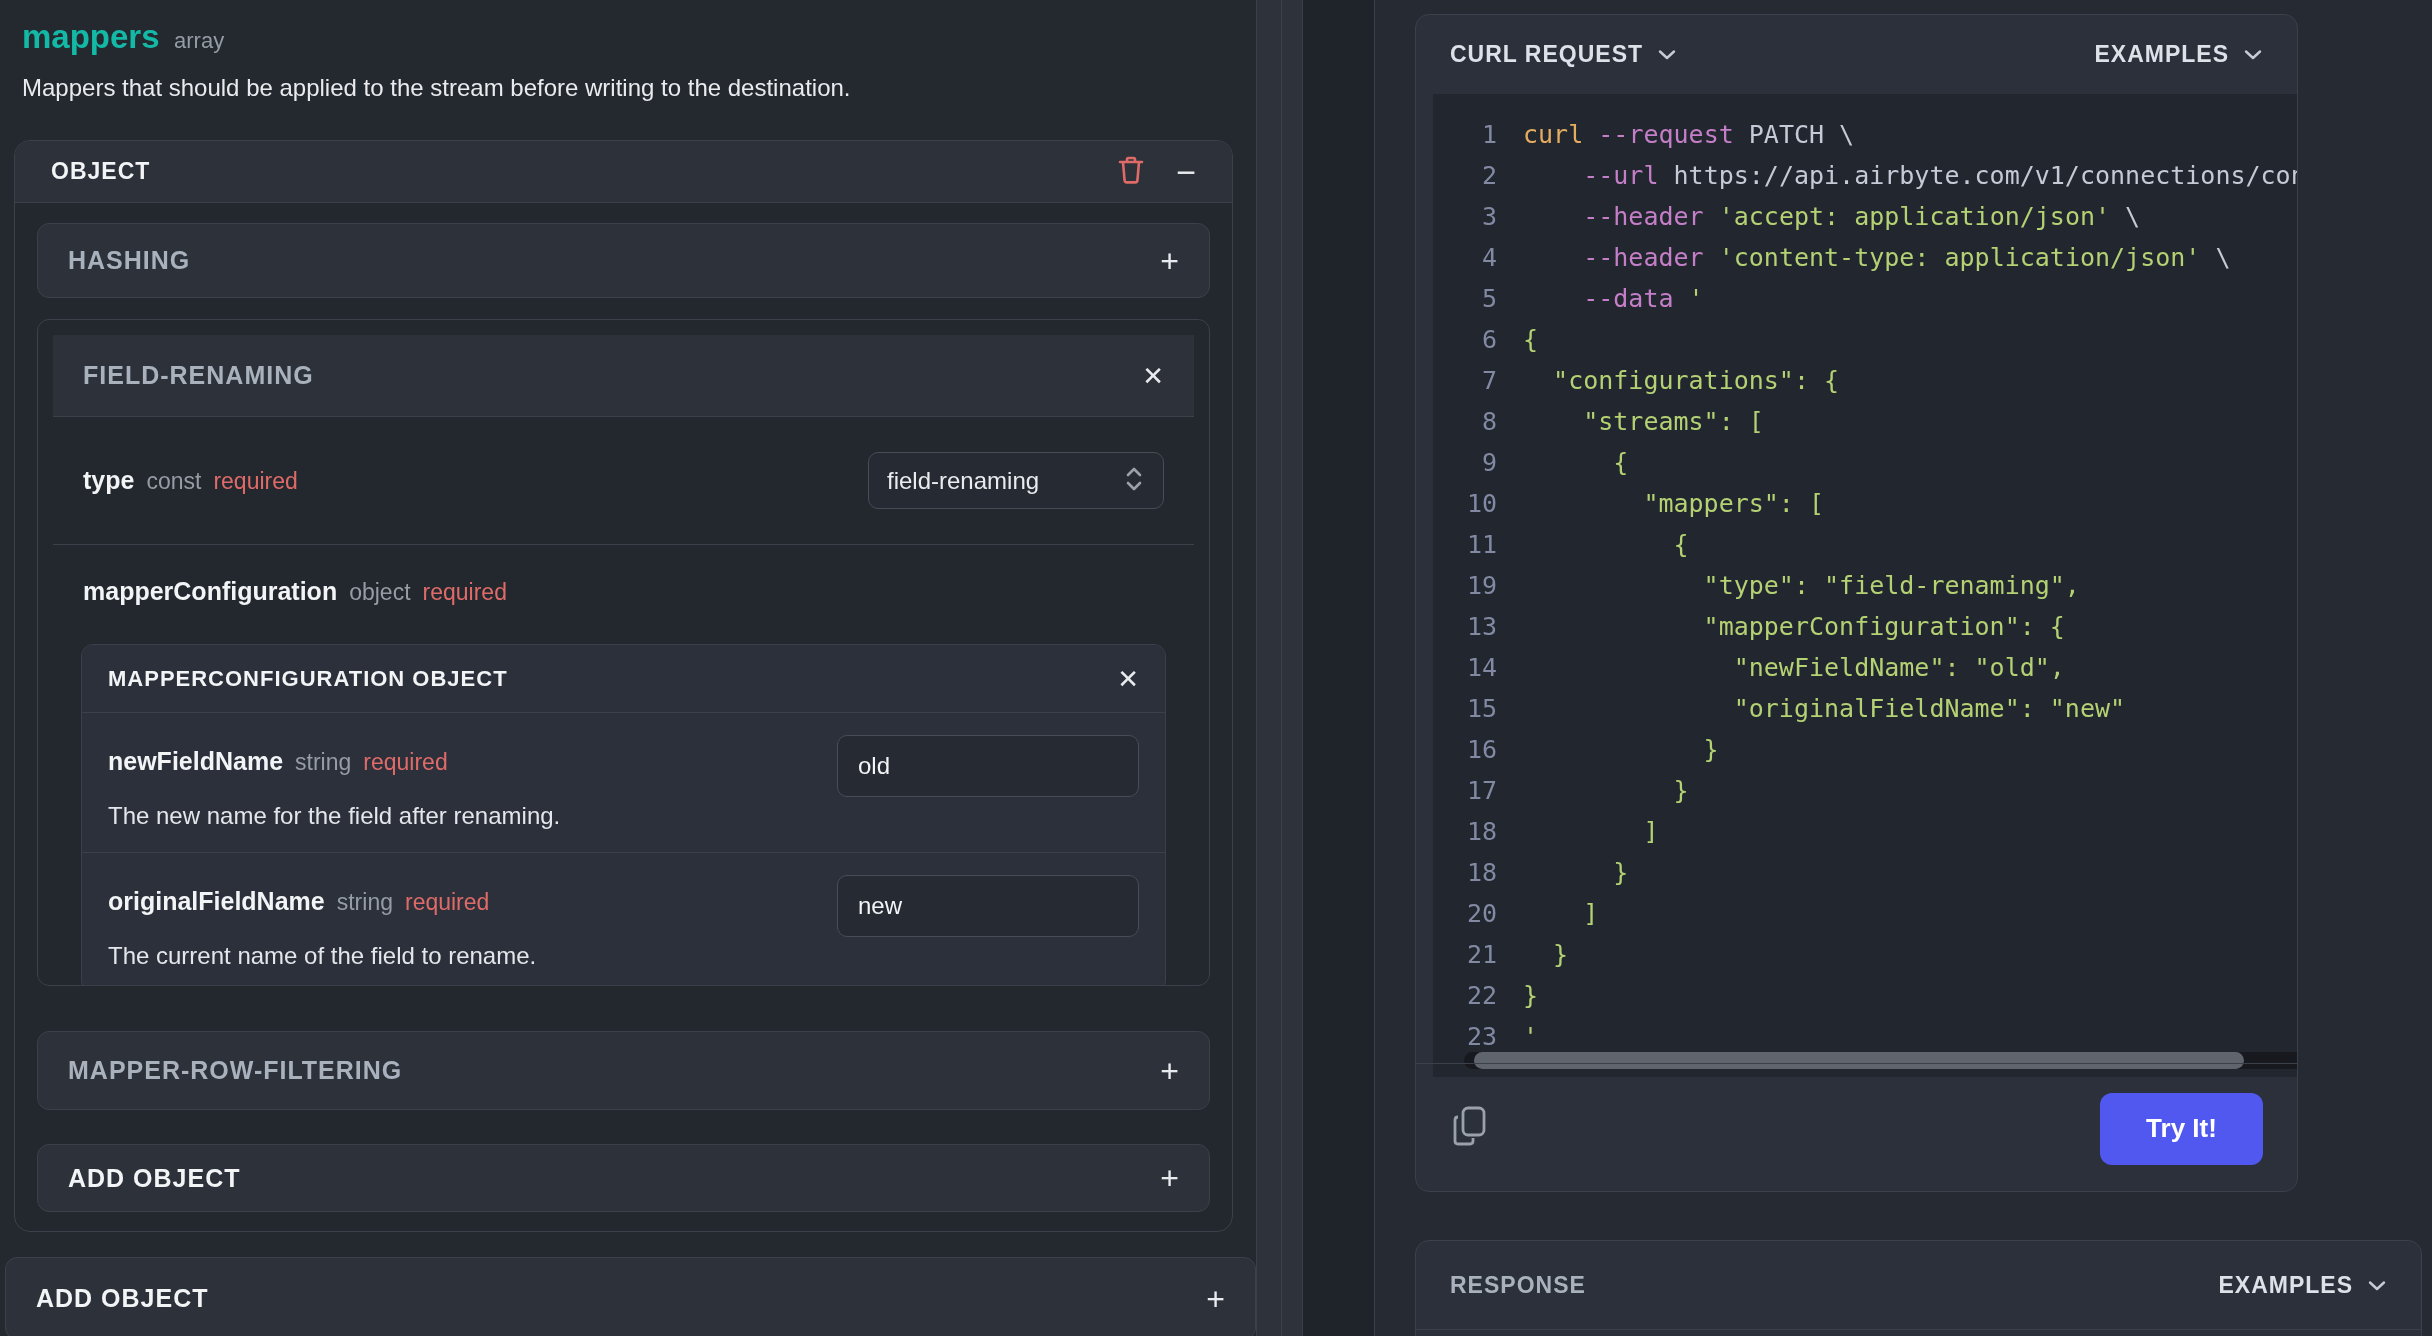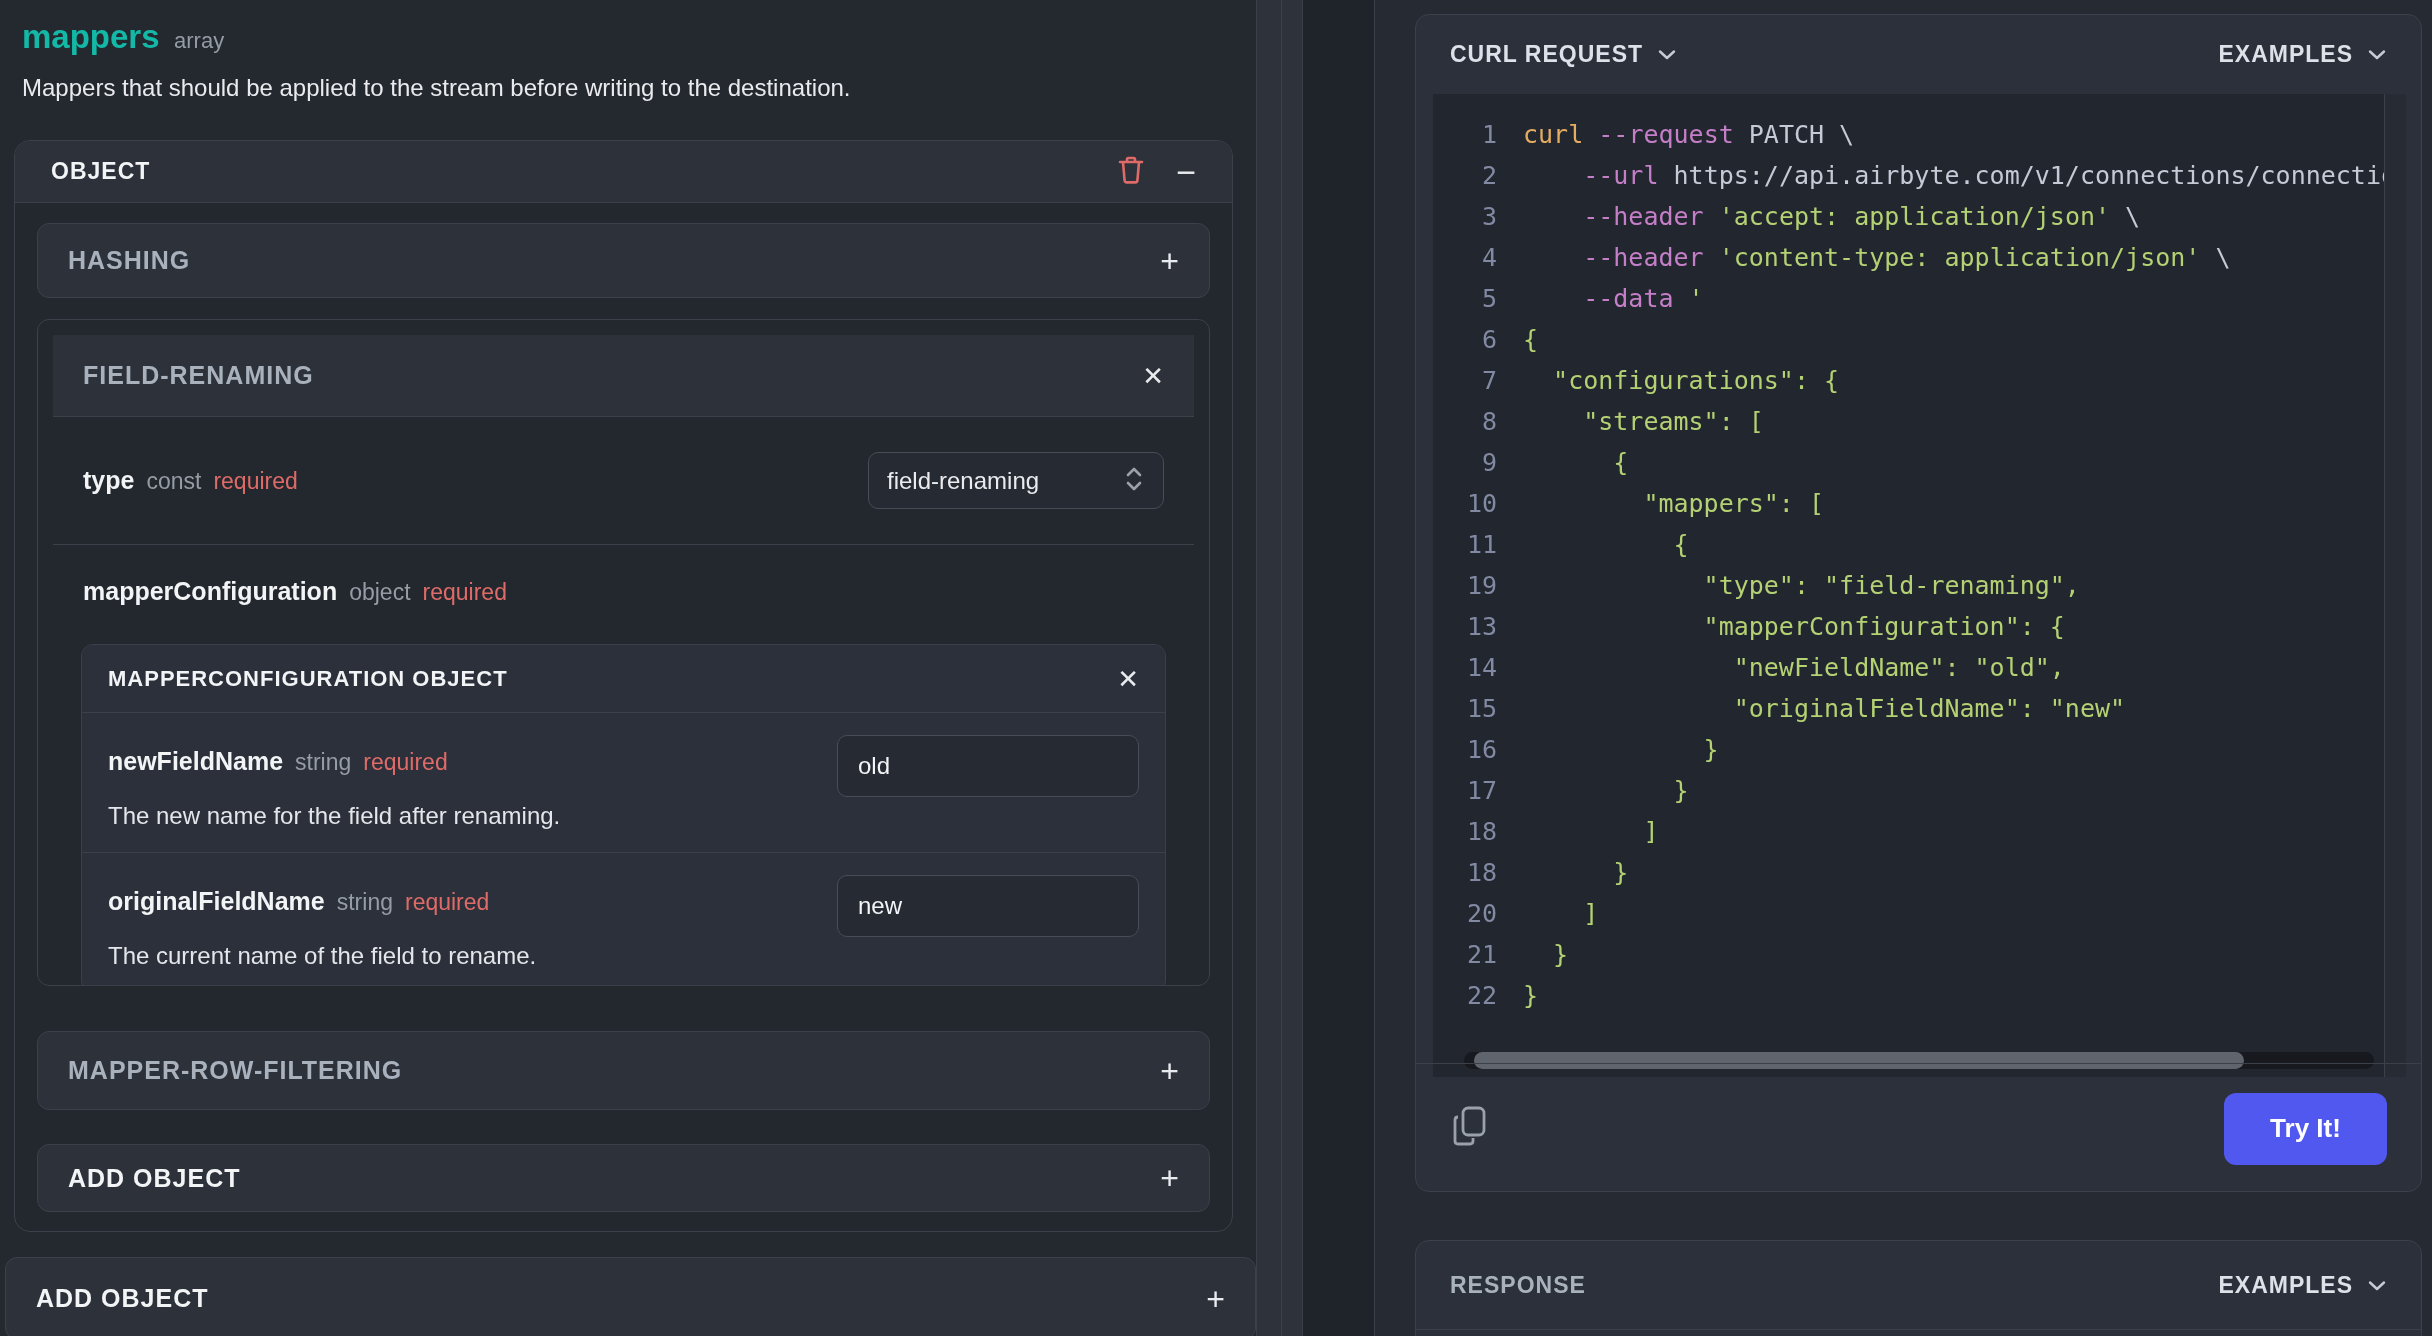--- a/index.html
+++ b/index.html
@@ -71,21 +71,21 @@
   .filtering-card { margin-top:45px; height:79px; }
   .add-object-inner { margin-top:34px; height:68px; }
   .add-object-inner .label, .add-object-bottom .label { color:#f2f4f6; font-size:25px; }
 
   .add-object-bottom { position:absolute; left:5px; top:1257px; width:1251px; height:83px;
     background:#2c313a; border:1px solid #3b414b; border-radius:12px;
     display:flex; align-items:center; padding:0 30px; }
   .add-object-bottom .spacer { flex:1; }
 
   
-  .curl-card { position:absolute; left:40px; top:14px; width:1007px; height:1178px;
+  .curl-card { position:absolute; left:40px; top:14px; width:883px; height:1178px;
     background:#2b303a; border:1px solid #3b414b; border-radius:14px; overflow:hidden; }
   .card-header { height:79px; display:flex; align-items:center; padding:0 34px; }
   .card-header .htitle { font-size:23px; color:#dde1e8; }
   .card-header .hspacer { flex:1; }
   .chev { margin-left:14px; display:inline-flex; align-items:center; }
   .examples-btn { display:flex; align-items:center; background:none; border:none; cursor:pointer; }
   .examples-btn .htitle { font-size:23px; color:#dde1e8; }
 
   .code-area { position:absolute; left:17px; top:79px; width:973px; height:983px; background:#22262e; overflow:hidden; }
   .code-lines { position:absolute; left:0; top:20px; width:100%; }
@@ -281,20 +281,21 @@
           <div class="code-line"><span class="ln">13</span><span class="lc"><span class="tok-s">            "mapperConfiguration": {</span></span></div>
           <div class="code-line"><span class="ln">14</span><span class="lc"><span class="tok-s">              "newFieldName": "old",</span></span></div>
           <div class="code-line"><span class="ln">15</span><span class="lc"><span class="tok-s">              "originalFieldName": "new"</span></span></div>
           <div class="code-line"><span class="ln">16</span><span class="lc"><span class="tok-s">            }</span></span></div>
           <div class="code-line"><span class="ln">17</span><span class="lc"><span class="tok-s">          }</span></span></div>
           <div class="code-line"><span class="ln">18</span><span class="lc"><span class="tok-s">        ]</span></span></div>
           <div class="code-line"><span class="ln">18</span><span class="lc"><span class="tok-s">      }</span></span></div>
           <div class="code-line"><span class="ln">20</span><span class="lc"><span class="tok-s">    ]</span></span></div>
           <div class="code-line"><span class="ln">21</span><span class="lc"><span class="tok-s">  }</span></span></div>
           <div class="code-line"><span class="ln">22</span><span class="lc"><span class="tok-s">}</span></span></div>
+          <div class="code-line"><span class="ln">23</span><span class="lc"><span class="tok-s">'</span></span></div>
         </div>
       <div class="v-gutter"></div>
       <div class="h-scrollbar">
         <div class="h-thumb"></div>
       </div>
     </div>
 
     <div class="curl-footer">
       <button class="icon-btn">
         <span>

